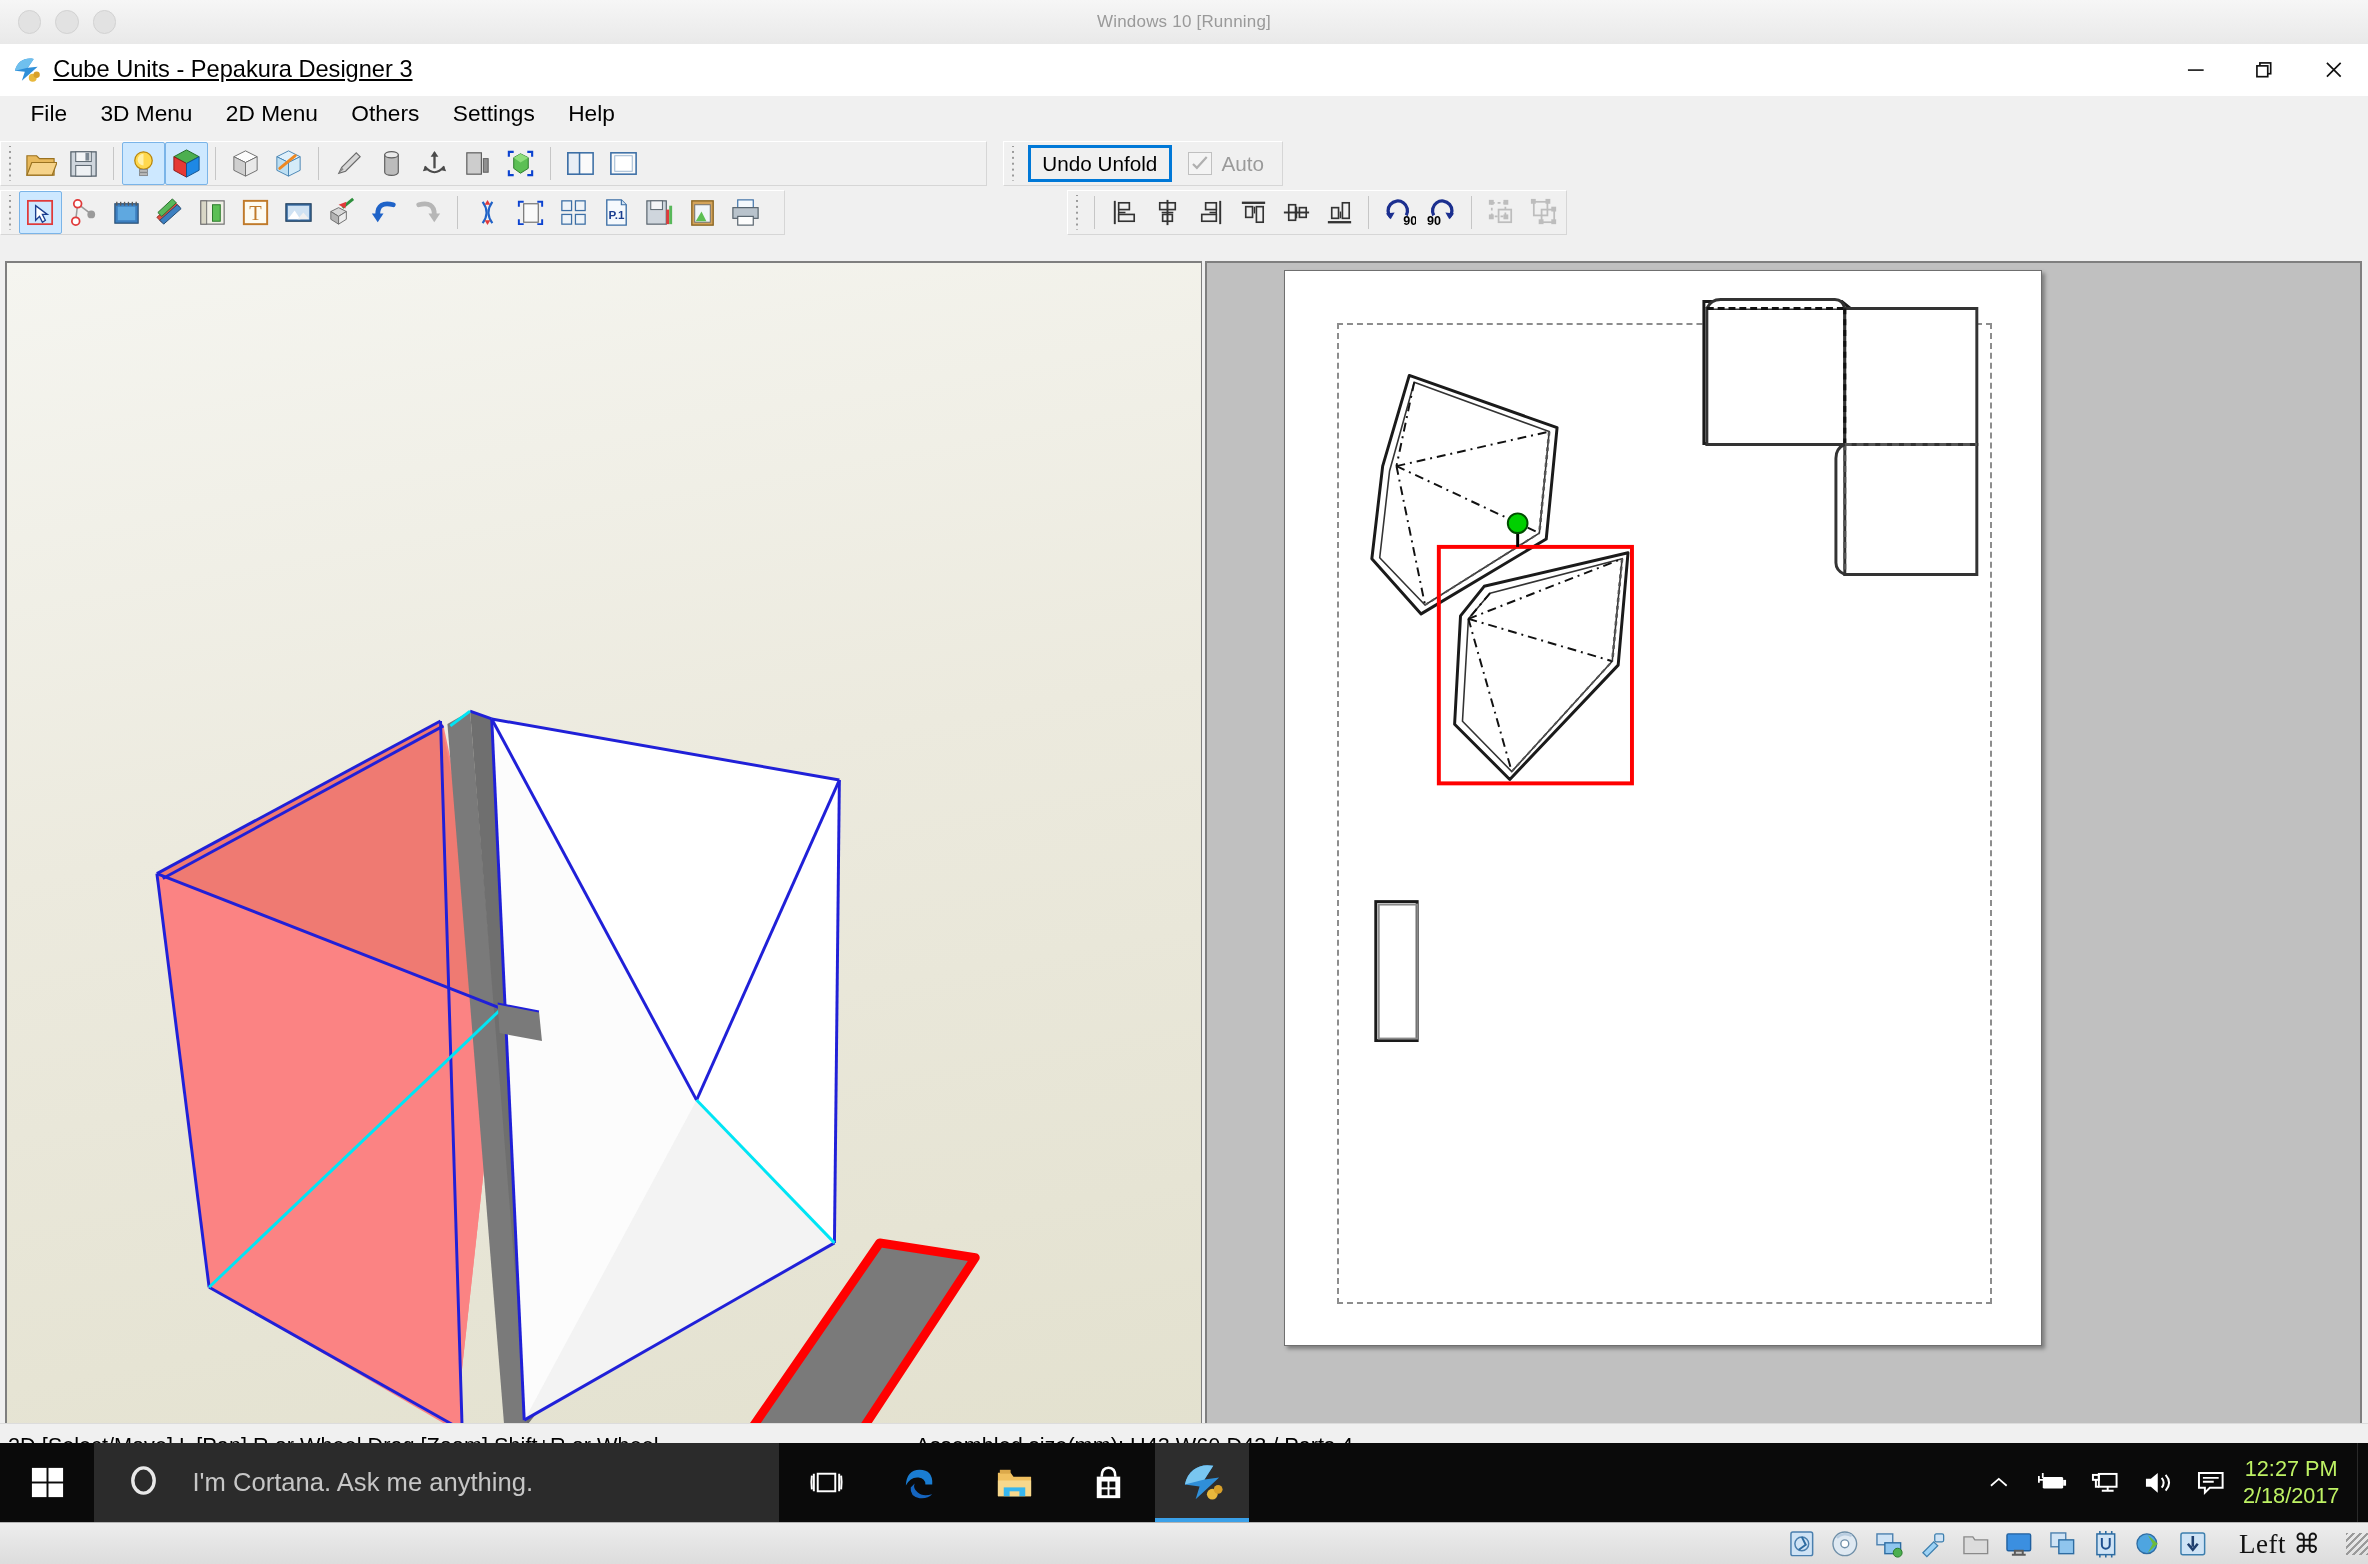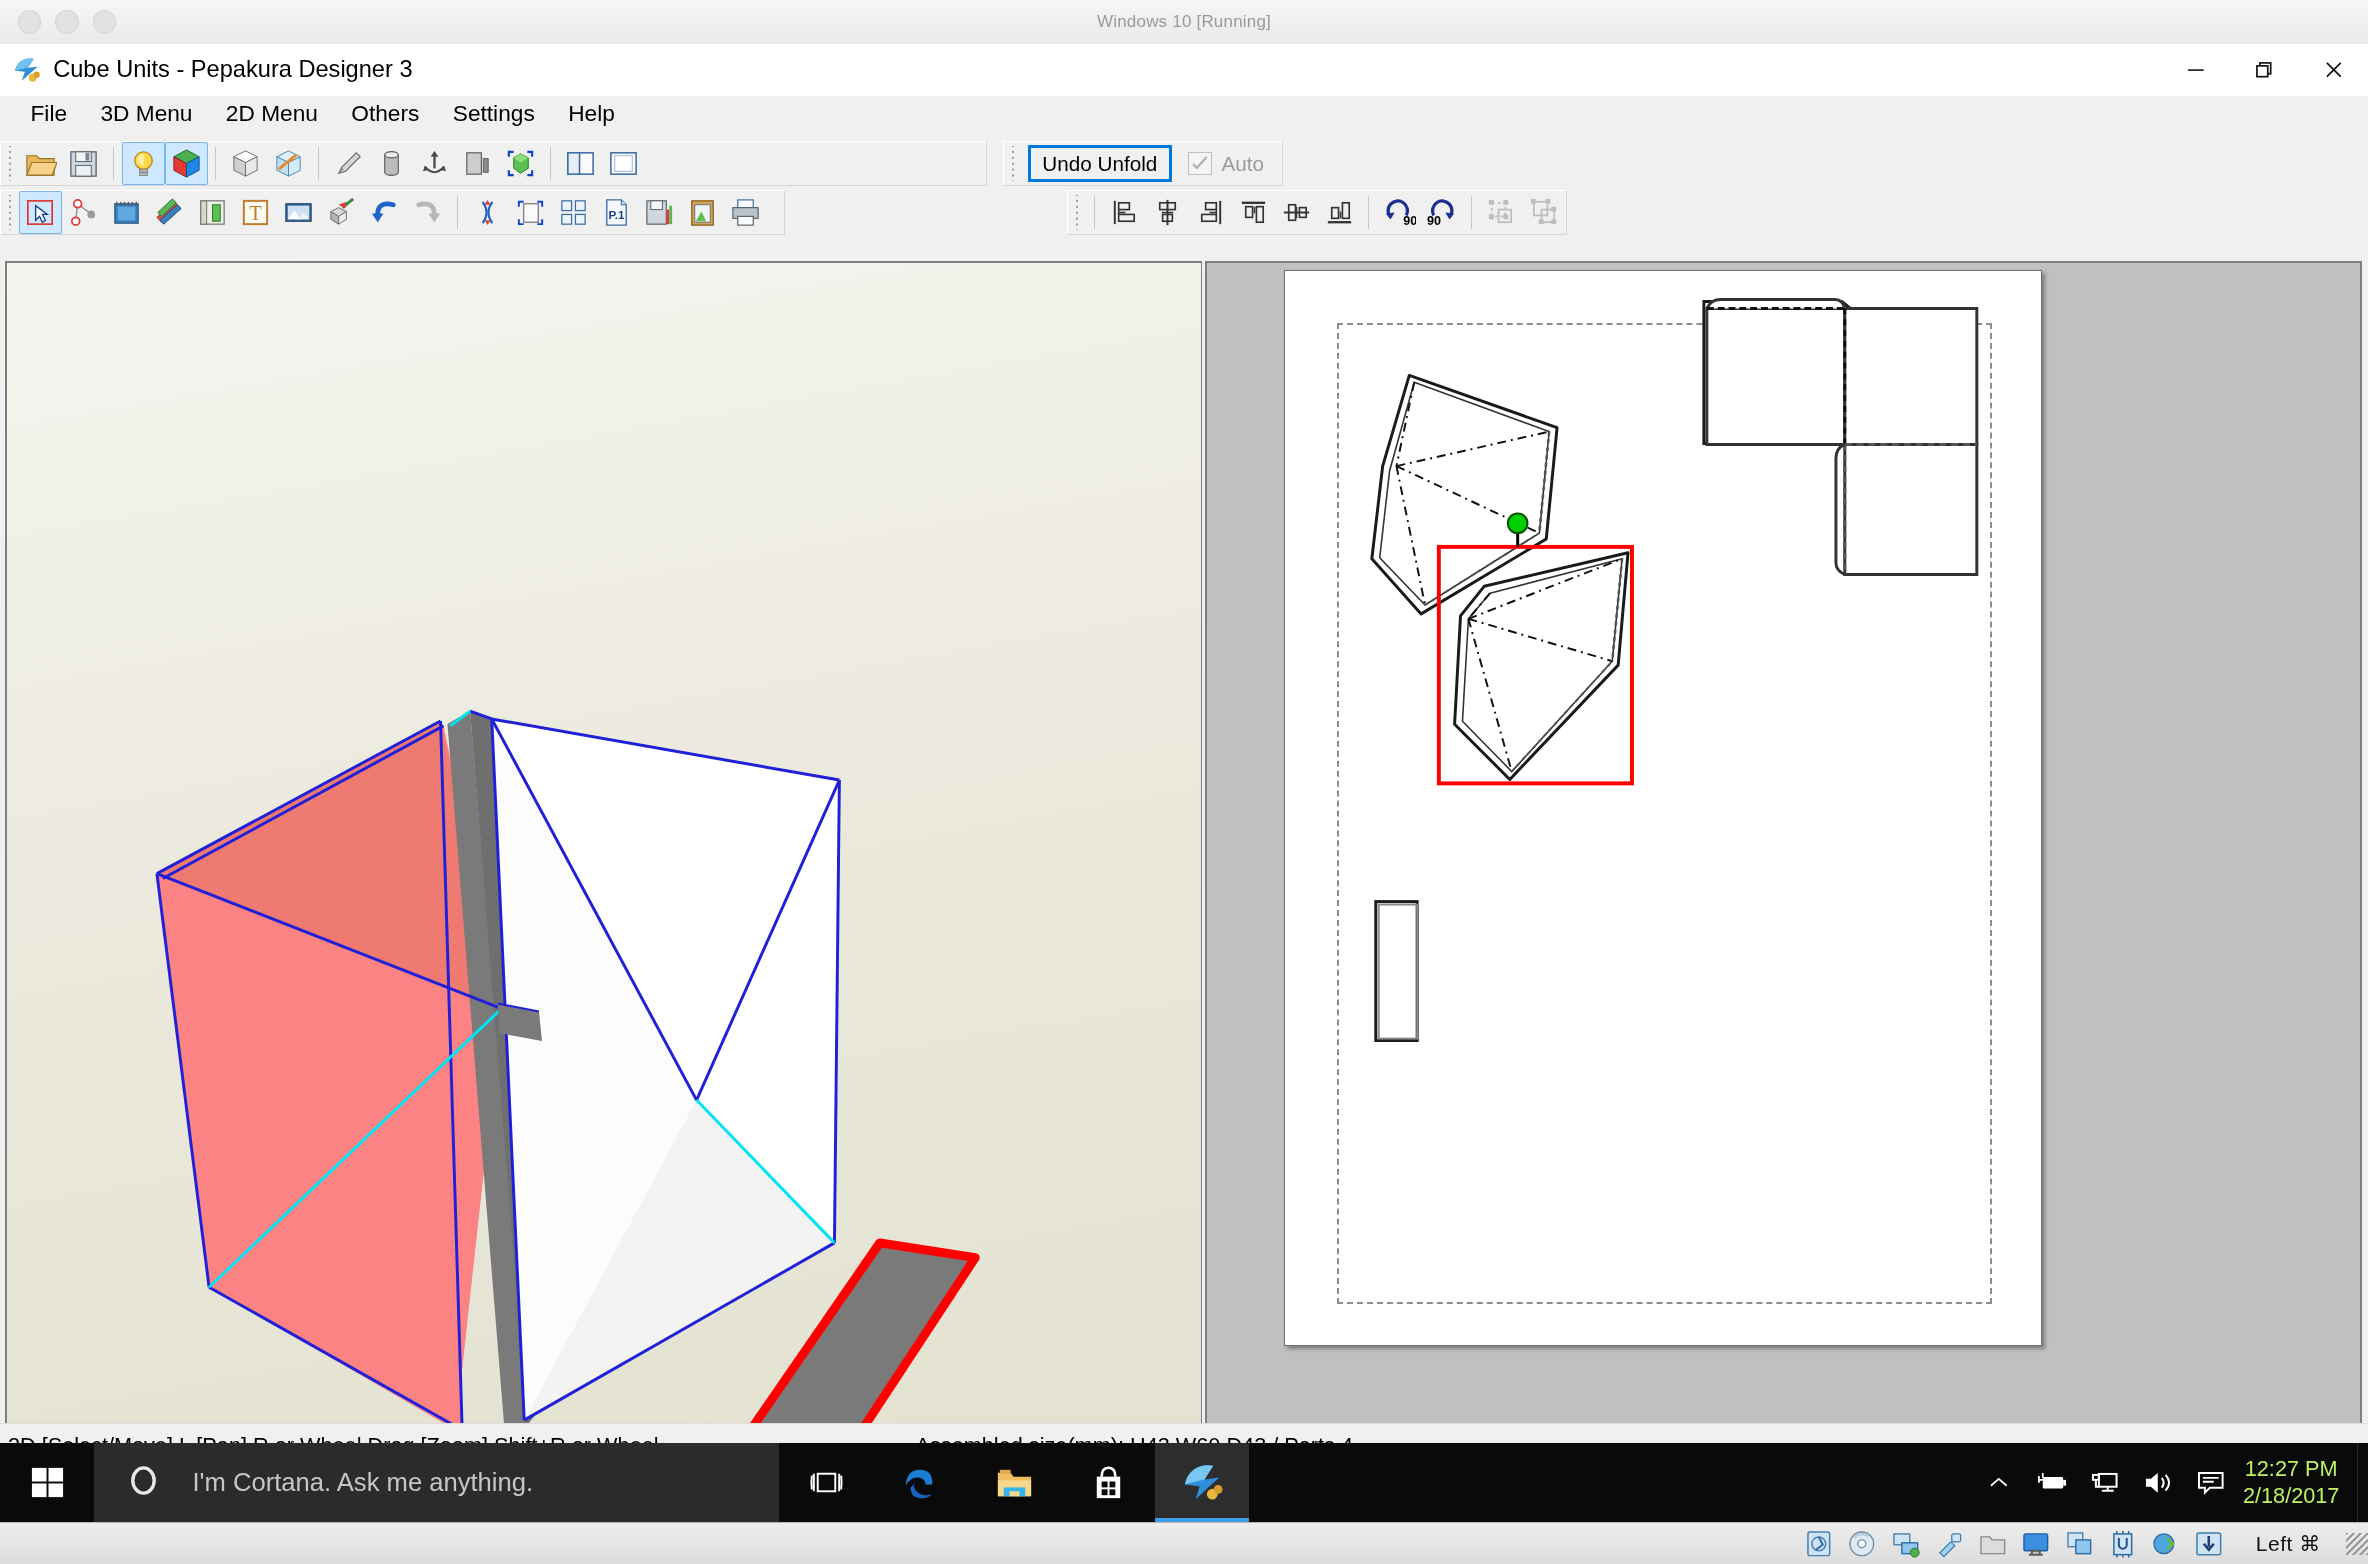--- a/index.html
+++ b/index.html
@@ -24,21 +24,21 @@
     width:100%;text-align:center;font-size:17px;color:#9a9a9a;letter-spacing:0.2px;
   }
 
   
   .app{
     position:absolute;left:0;top:44px;width:2368px;height:1399px;
     background:#f0f0f0;
   }
   .app-titlebar{
     position:relative;height:51px;background:#ffffff;
-    display:flex;align-items:center;border-bottom:1px solid #ffffff;
+    display:flex;align-items:center;border-bottom:1px solid #ffffff;text-decoration:underline;
   }
   .app-icon{margin-left:11.8px;width:29.6px;height:29.6px;position:relative;flex:none;}
   .app-title{margin-left:11.8px;font-size:23.6px;color:#000;}
   .win-btns{position:absolute;right:0;top:0;height:51px;display:flex;}
   .win-btn{width:69px;height:51px;display:flex;align-items:center;justify-content:center;}
   .win-btn svg{display:block;}
 
   
   .menubar{height:43px;display:flex;align-items:flex-start;padding-left:13.8px;background:#f0f0f0;}
   .menu-item{font-size:22.7px;color:#000;padding:3.9px 16.7px;cursor:default;}
@@ -115,21 +115,21 @@
   .tray-edge{width:9.9px;height:79px;border-left:1px solid #2a2a2a;}
 
   
   .vbox-status{
     position:absolute;left:0;top:1522px;width:2368px;height:42px;
     background:linear-gradient(#ededed,#dcdcdc);
     border-top:1px solid #b4b4b4;
     display:flex;align-items:center;justify-content:flex-end;gap:13.8px;padding-right:9.9px;
   }
   .vbs-ico{width:29.6px;height:29.6px;display:block;}
-  .vbs-text{font-size:21px;color:#111;margin-left:18px;letter-spacing:0.5px;}
+  .vbs-text{font-size:27px;color:#111;margin-left:18px;letter-spacing:0.5px;font-family:Liberation Serif, serif;}
   .vbs-grip{width:21.7px;height:21.7px;margin-left:11.8px;
     background:repeating-linear-gradient(135deg,#9a9a9a 0 2px,transparent 2px 4.9px);}
 </style>
 </head>
 <body>
 
 <div class="root">
 
   <div class="vbox-titlebar">
     <div class="vbox-dots">

